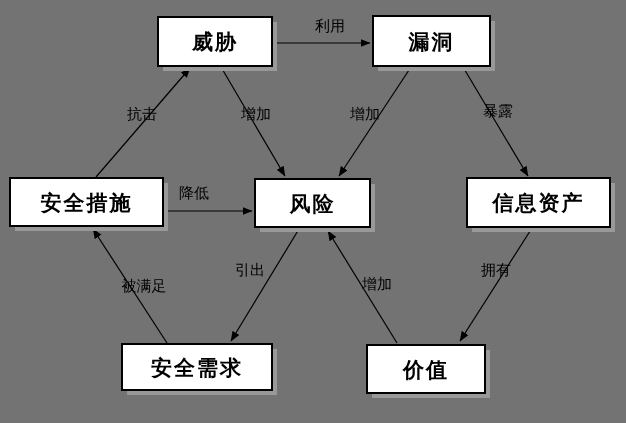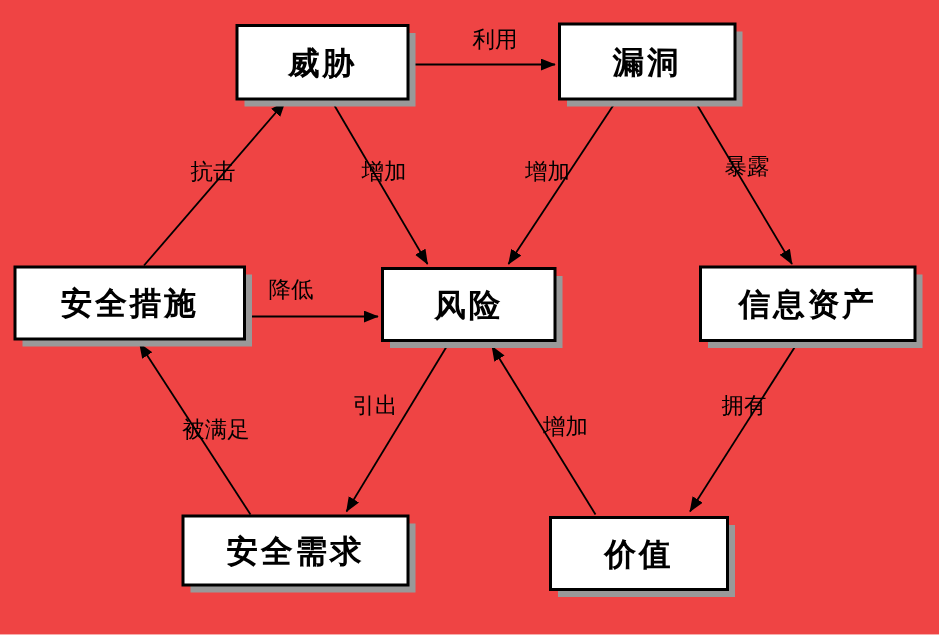--- a/index.html
+++ b/index.html
@@ -5,21 +5,21 @@
   html, body {
     margin: 0;
     padding: 0;
     background: #ffffff;
     font-family: "Liberation Sans", "DejaVu Sans", sans-serif;
   }
   .stage {
     position: relative;
     width: 626px;
     height: 423px;
-    background: #ef4444;
+    background: #737373;
     overflow: hidden;
   }
   svg text.node-label {
     font-family: "Liberation Sans", "DejaVu Sans", sans-serif;
     font-weight: bold;
   }
   svg text.edge-label {
     font-family: "Liberation Sans", "DejaVu Sans", sans-serif;
     font-weight: normal;
   }

